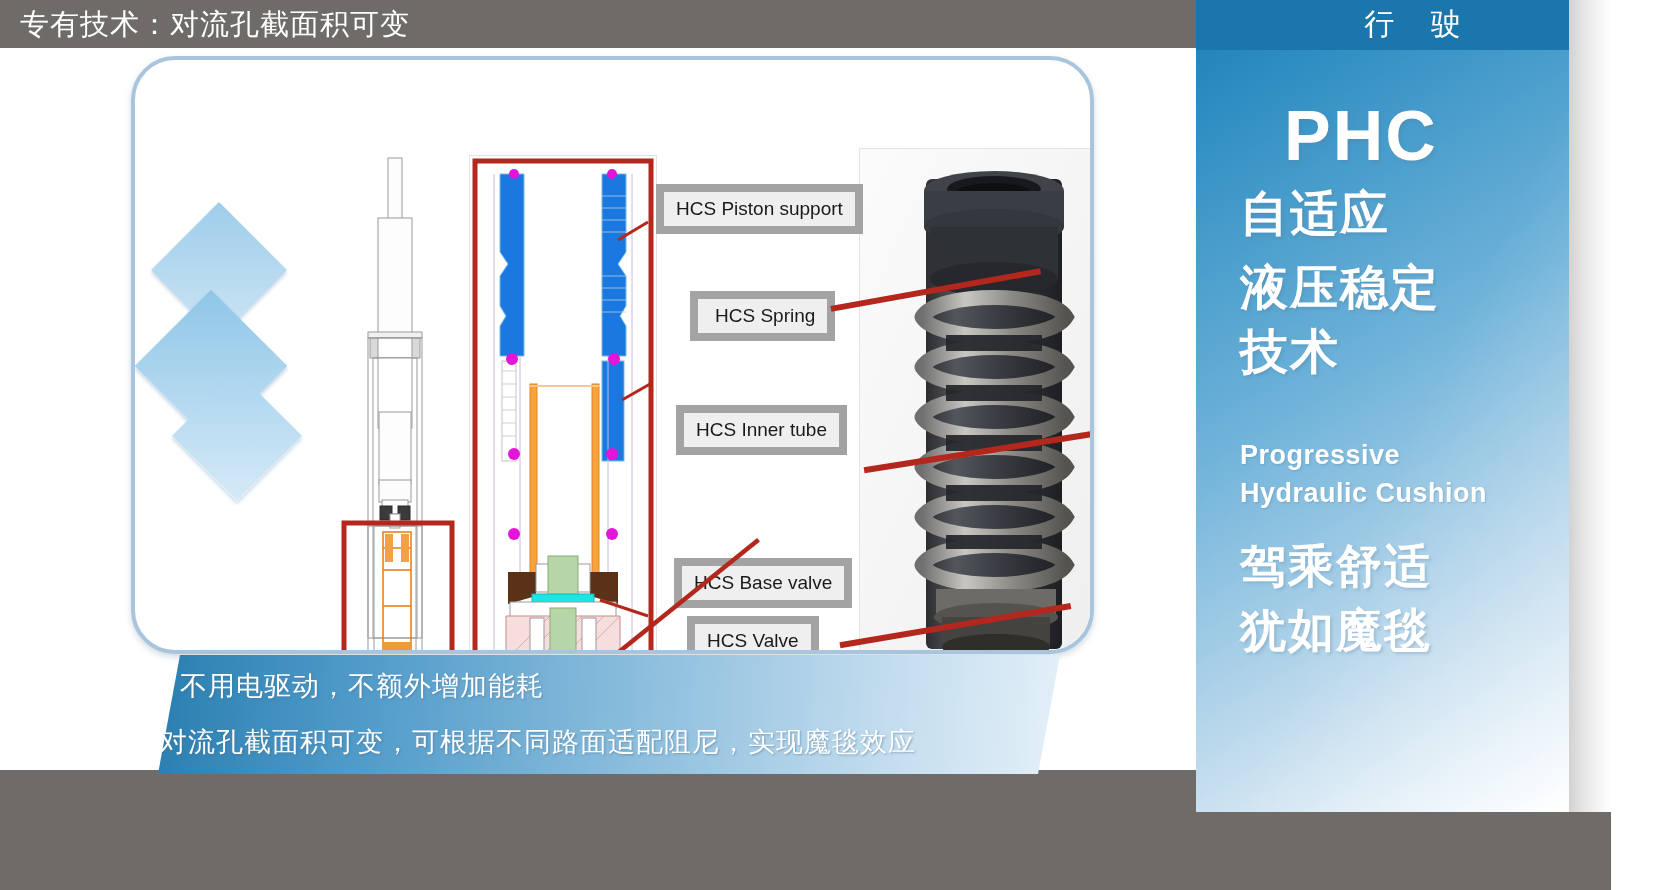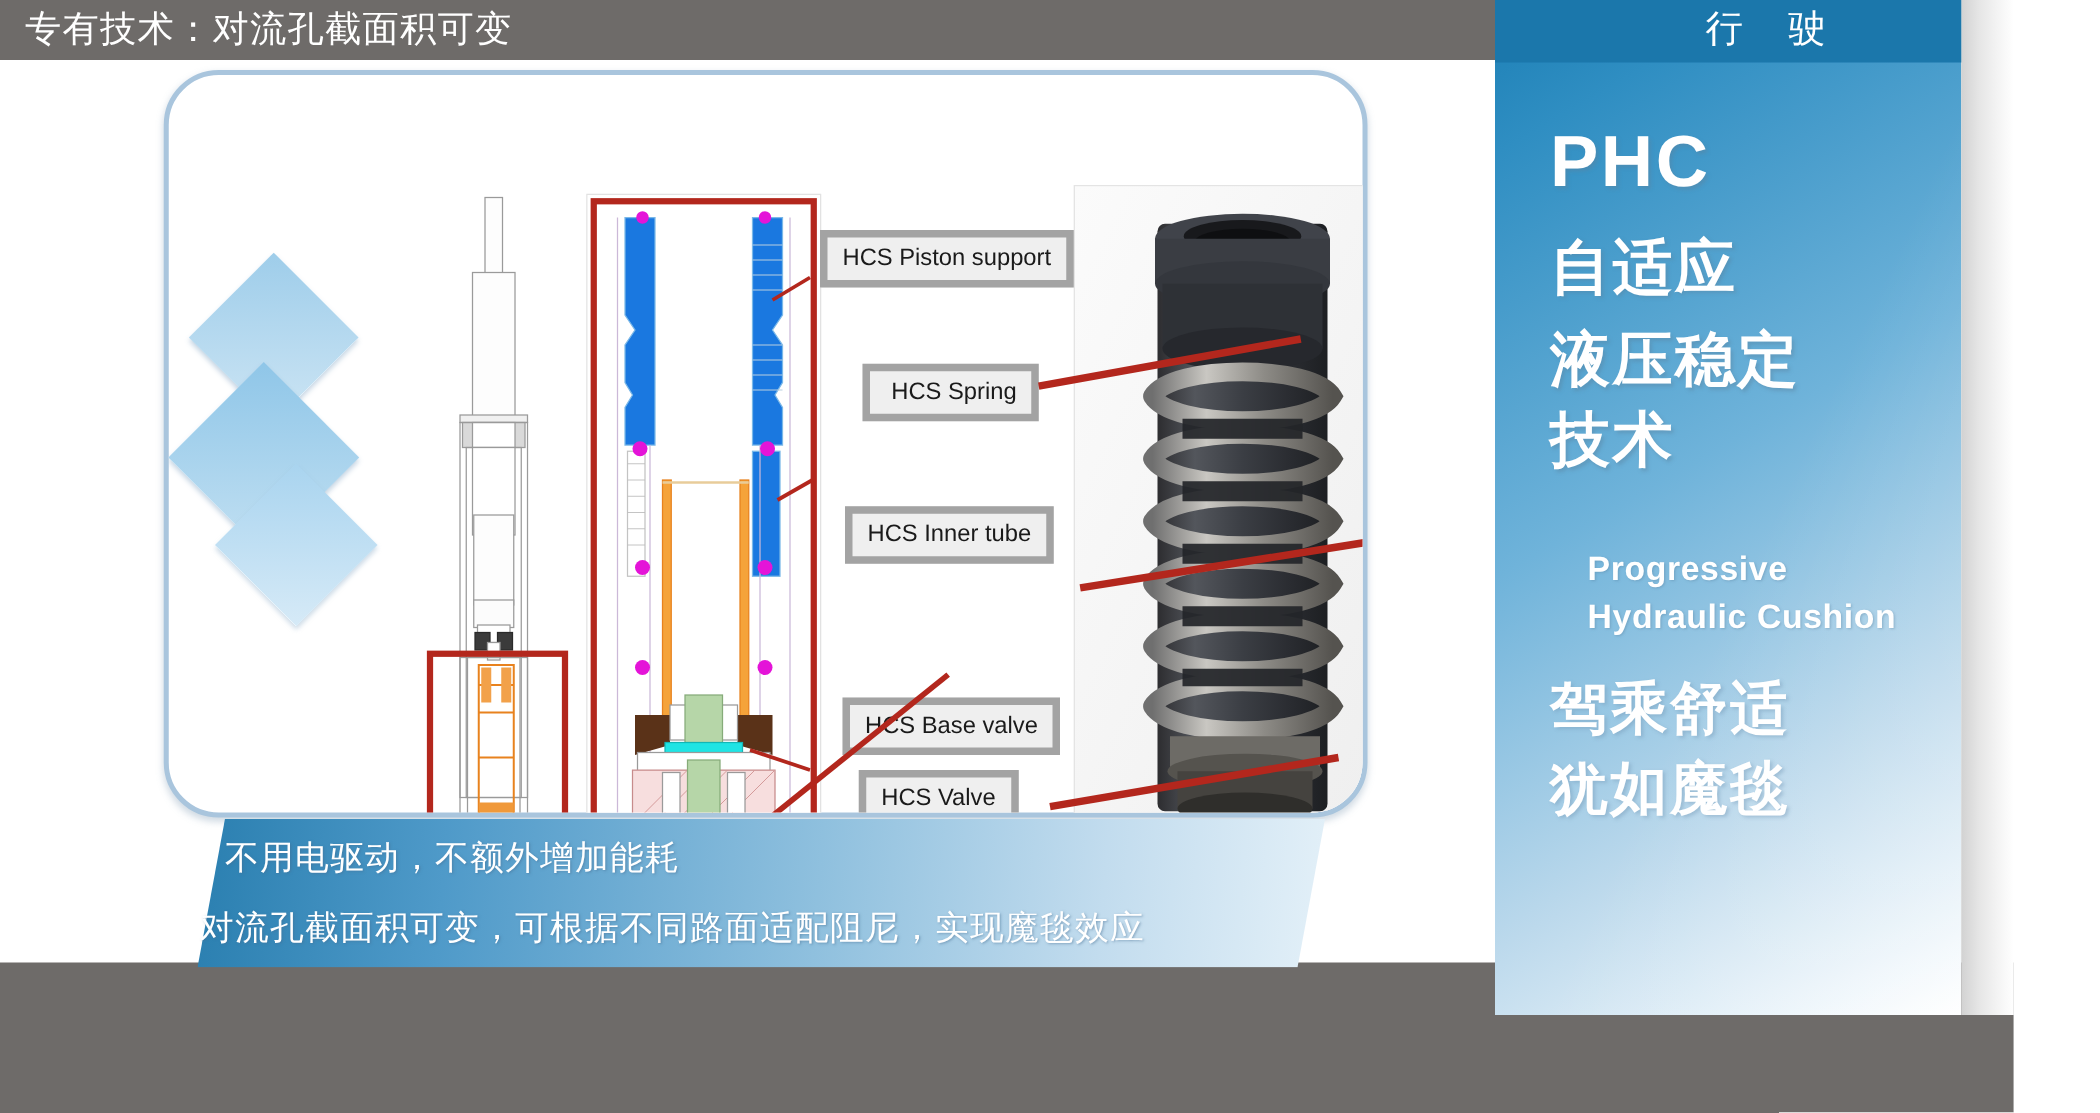--- a/index.html
+++ b/index.html
@@ -53,29 +53,29 @@
     position:absolute;left:0;top:0;width:433px;height:50px;
     line-height:48px;text-align:center;color:#ffffff;
     font-size:30px;letter-spacing:14px;text-indent:14px;
   }
   #right-panel-edge{
     position:absolute;left:1569px;top:0;width:42px;height:812px;
     background:linear-gradient(90deg,#d2d2d2 0%,#e6e6e6 35%,#f4f4f4 70%,#ffffff 100%);
   }
 
   .rp-text{position:absolute;left:44px;color:#ffffff;white-space:nowrap;}
-  #rp-phc{top:96px;font-size:58px;font-weight:bold;letter-spacing:2px;
-          text-shadow:2px 2px 3px rgba(90,130,160,.45);}
+  #rp-phc{top:96px;font-size:70px;font-weight:bold;letter-spacing:2px;
+          text-shadow:2px 2px 3px rgba(90,130,160,.45);margin-left:44px;}
   .rp-cn-big{font-size:48px;font-weight:bold;letter-spacing:2px;
              text-shadow:2px 2px 3px rgba(90,130,160,.42);}
   #rp-cn1{top:182px;}
   #rp-cn2{top:256px;}
   #rp-cn3{top:320px;}
   .rp-en{font-size:27px;font-weight:bold;letter-spacing:.5px;
-         text-shadow:1px 1px 2px rgba(90,130,160,.4);margin-left:30px;}
+         text-shadow:1px 1px 2px rgba(90,130,160,.4);}
   #rp-en1{top:440px;}
   #rp-en2{top:478px;}
   .rp-cn-mid{font-size:46px;font-weight:bold;letter-spacing:2px;
              text-shadow:2px 2px 3px rgba(120,155,185,.45);}
   #rp-cn4{top:536px;}
   #rp-cn5{top:600px;}
 
   
   #content-card{
     position:absolute;left:131px;top:56px;width:955px;height:590px;
@@ -98,21 +98,21 @@
 
   
   #cad-full{position:absolute;left:195px;top:90px;width:135px;height:520px;}
   #cad-detail{position:absolute;left:334px;top:95px;width:186px;height:522px;
               background:#fbfbfb;border:1px solid #e2e2e2;}
   #photo-box{position:absolute;left:724px;top:88px;width:255px;height:532px;
              background:#f4f4f4;border:1px solid #e4e4e4;}
 
   
   .callout{
-    position:absolute;background:#efefef;border:6px solid #a3a3a3;
+    position:absolute;background:#efefef;border:8px solid #a3a3a3;
     color:#1a1a1a;font-size:19px;line-height:30px;text-align:center;
     white-space:nowrap;box-sizing:border-box;padding:2px 12px;
   }
   #co-piston{left:521px;top:124px;}
   #co-spring{left:555px;top:231px;padding-left:17px;}
   #co-inner {left:541px;top:345px;}
   #co-base  {left:539px;top:498px;}
   #co-valve {left:552px;top:556px;}
 
   

